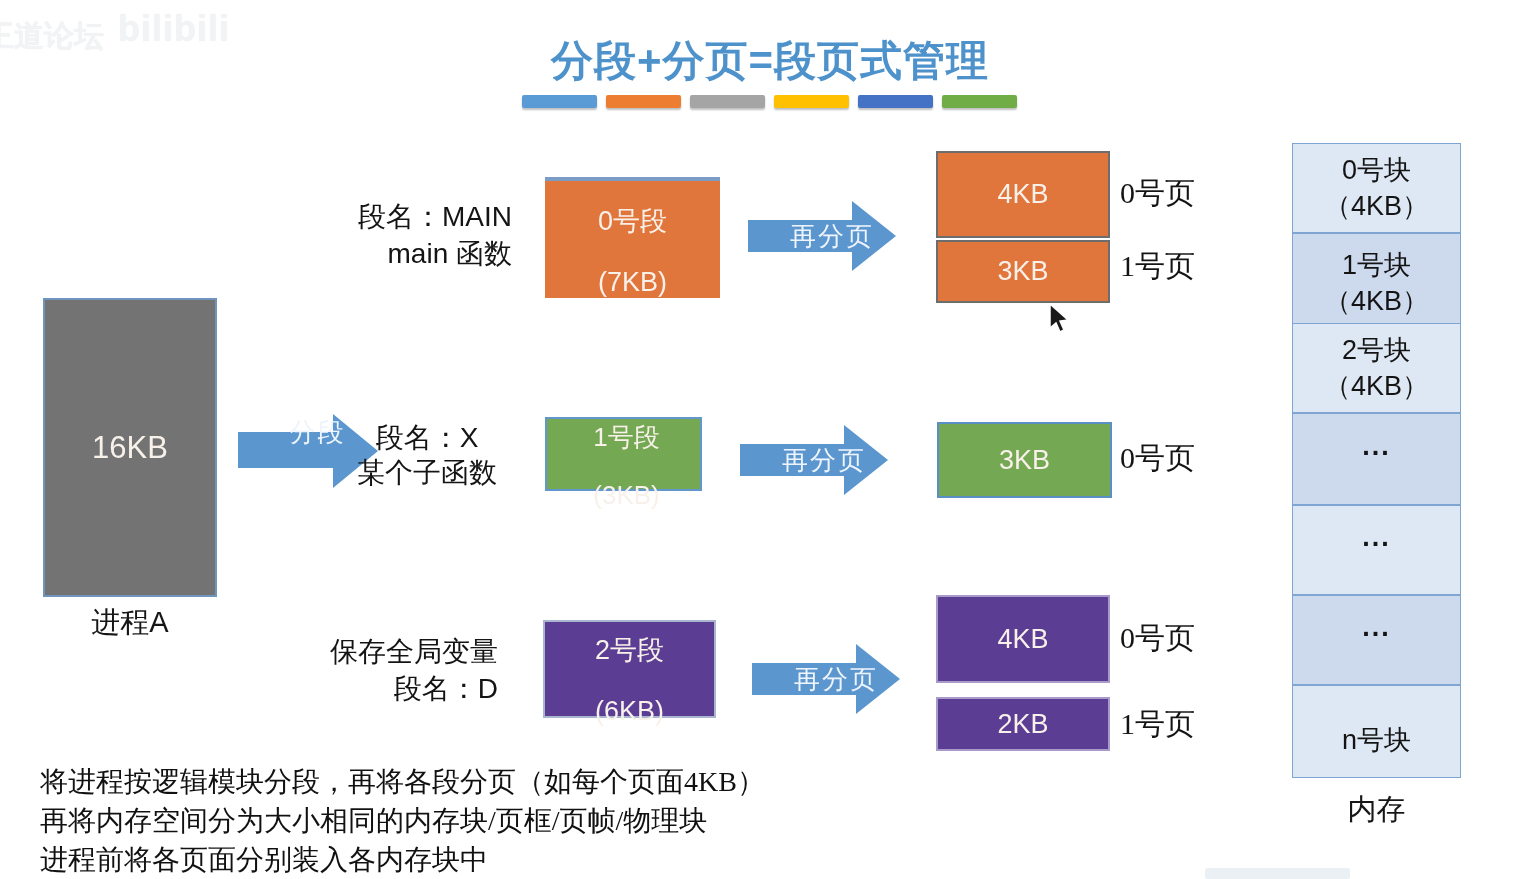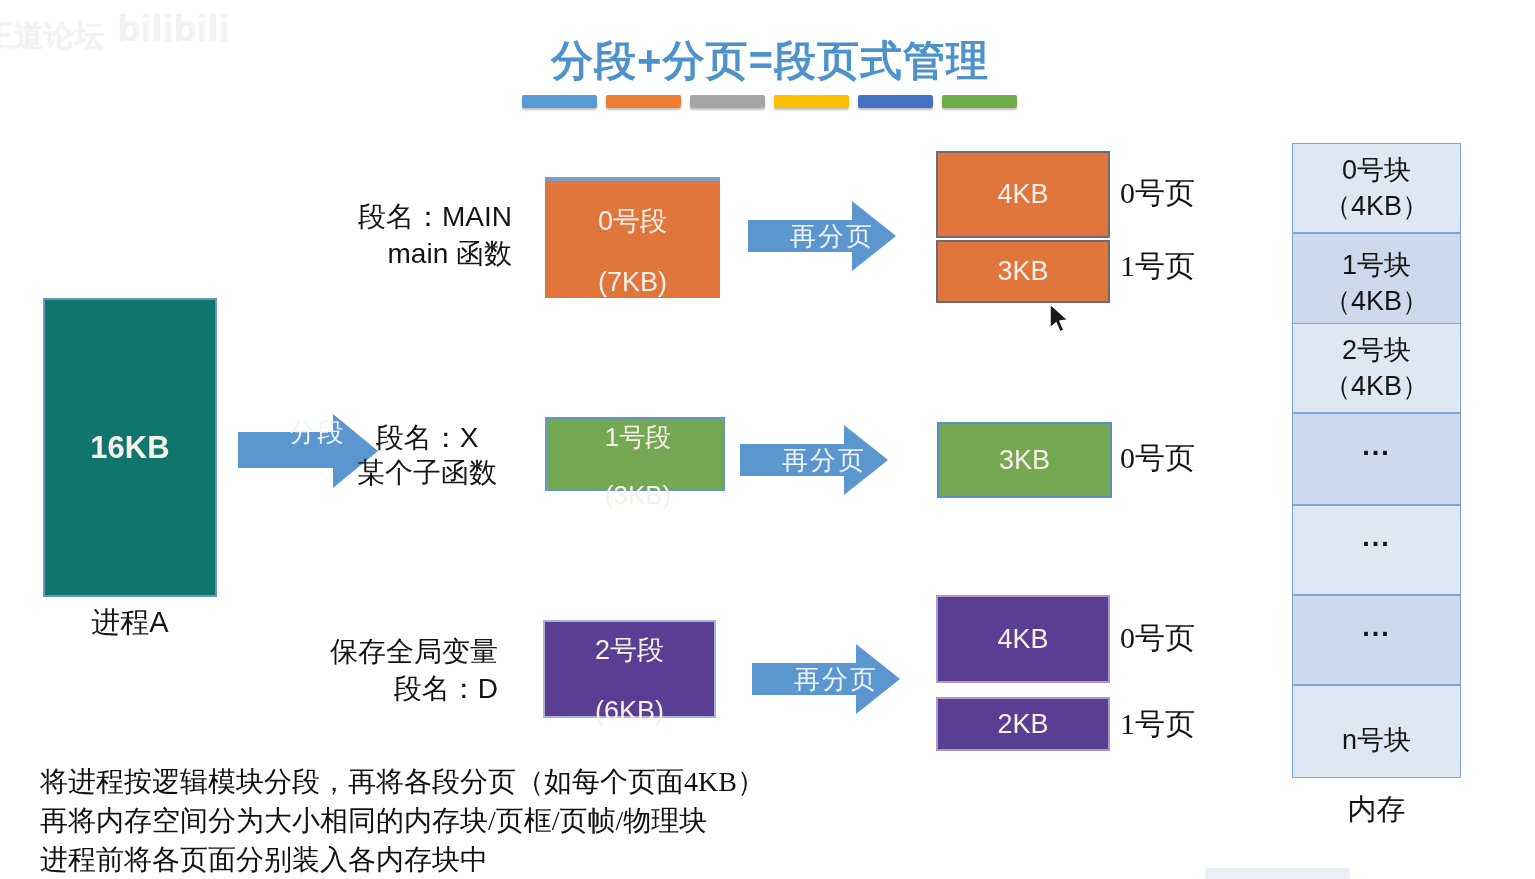--- a/index.html
+++ b/index.html
@@ -50,21 +50,21 @@
   <div class="abs title" style="left: 420px; top: 33px; width: 700px; color: rgb(78, 146, 204);">分段+分页=段页式管理</div>
   <div>
     <span class="bar" style="left: 522px; background: rgb(91, 155, 213);"></span>
     <span class="bar" style="left: 606px; background: rgb(237, 125, 49);"></span>
     <span class="bar" style="left: 690px; background: rgb(165, 165, 165);"></span>
     <span class="bar" style="left: 774px; background: rgb(255, 192, 0);"></span>
     <span class="bar" style="left: 858px; background: rgb(68, 114, 196);"></span>
     <span class="bar" style="left: 942px; background: rgb(112, 173, 71);"></span>
   </div>
 
-  <div class="abs fillbox" style="left: 43px; top: 298px; width: 174px; height: 299px; border: 2px solid rgb(111, 148, 189); font-size: 31px; background: #0f766e; font-weight: bold;">
+  <div class="abs fillbox" style="left: 43px; top: 298px; width: 174px; height: 299px; border: 2px solid rgb(111, 148, 189); font-size: 31px; background: #737373;">
     <span>16KB</span>
   </div>
   <div class="abs" style="left:43px;top:603px;width:174px;text-align:center;font-size:29px;">进程A</div>
 
   <div class="arrow" style="left:238px;top:414px;width:140px;height:74px;">
     <svg width="140" height="74" viewBox="0 0 140 74">
       <polygon points="0,18 95,18 95,0 140,37 95,74 95,54 0,54" fill="#5b96cf"></polygon>
     </svg>
     <span class="atext" style="left:0;top:0;width:95px;height:36px;">分段</span>
   </div>
@@ -89,21 +89,21 @@
   <div class="abs fillbox page-box" style="left: 936px; top: 240px; width: 174px; height: 63px; border: 2px solid rgb(109, 109, 109); background: rgb(225, 118, 60);">
     <span>3KB</span>
   </div>
   <div class="abs page-label" style="left:1120px;top:173px;">0号页</div>
   <div class="abs page-label" style="left:1120px;top:246px;">1号页</div>
 
   <div class="abs row-label" style="left:332px;top:420px;width:190px;line-height:35px;text-align:center;">
     <div>段名：X</div>
     <div>某个子函数</div>
   </div>
-  <div class="abs fillbox" style="left: 545px; top: 417px; width: 180px; height: 74px; border: 2px solid rgb(97, 151, 204); background: rgb(116, 168, 83); padding-left: 6px;">
+  <div class="abs fillbox" style="left: 545px; top: 417px; width: 157px; height: 74px; border: 2px solid rgb(97, 151, 204); background: rgb(116, 168, 83); padding-left: 6px;">
     <span class="seg-line" style="line-height:34px;font-size:26px;">1号段</span>
     <span class="seg-line" style="line-height:34px;font-size:26px;">(3KB)</span>
   </div>
   <div class="arrow" style="left:740px;top:425px;width:148px;height:70px;">
     <svg width="148" height="70" viewBox="0 0 148 70">
       <polygon points="0,19 104,19 104,0 148,35 104,70 104,51 0,51" fill="#5b96cf"></polygon>
     </svg>
     <span class="atext" style="left:0;top:19px;width:104px;height:32px;">再分页</span>
   </div>
   <div class="abs fillbox page-box" style="left: 937px; top: 422px; width: 175px; height: 76px; border: 2px solid rgb(90, 143, 197); background: rgb(116, 168, 83);">

